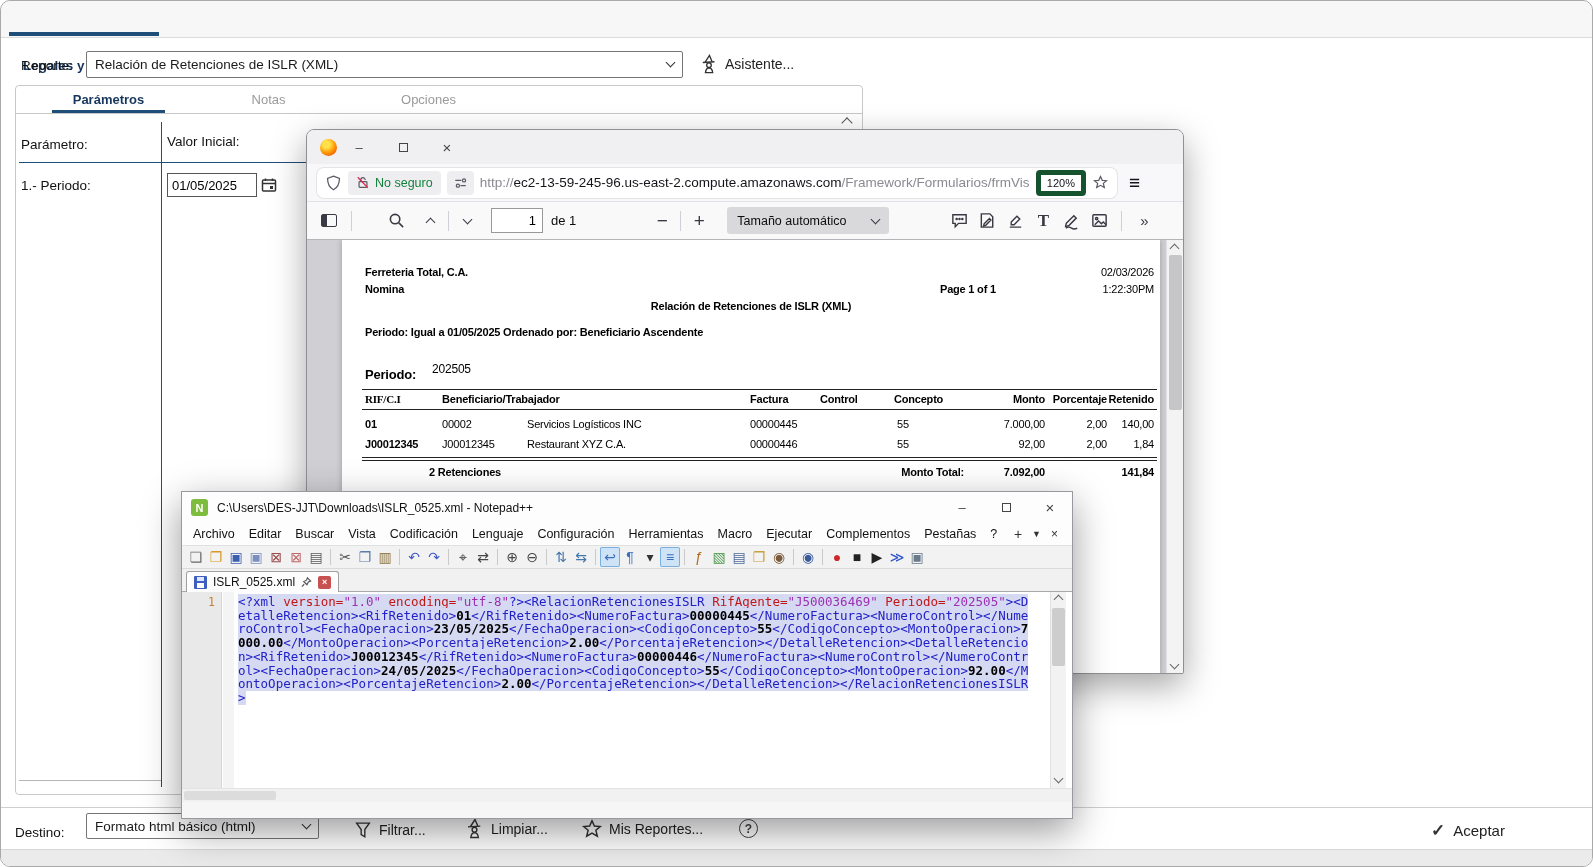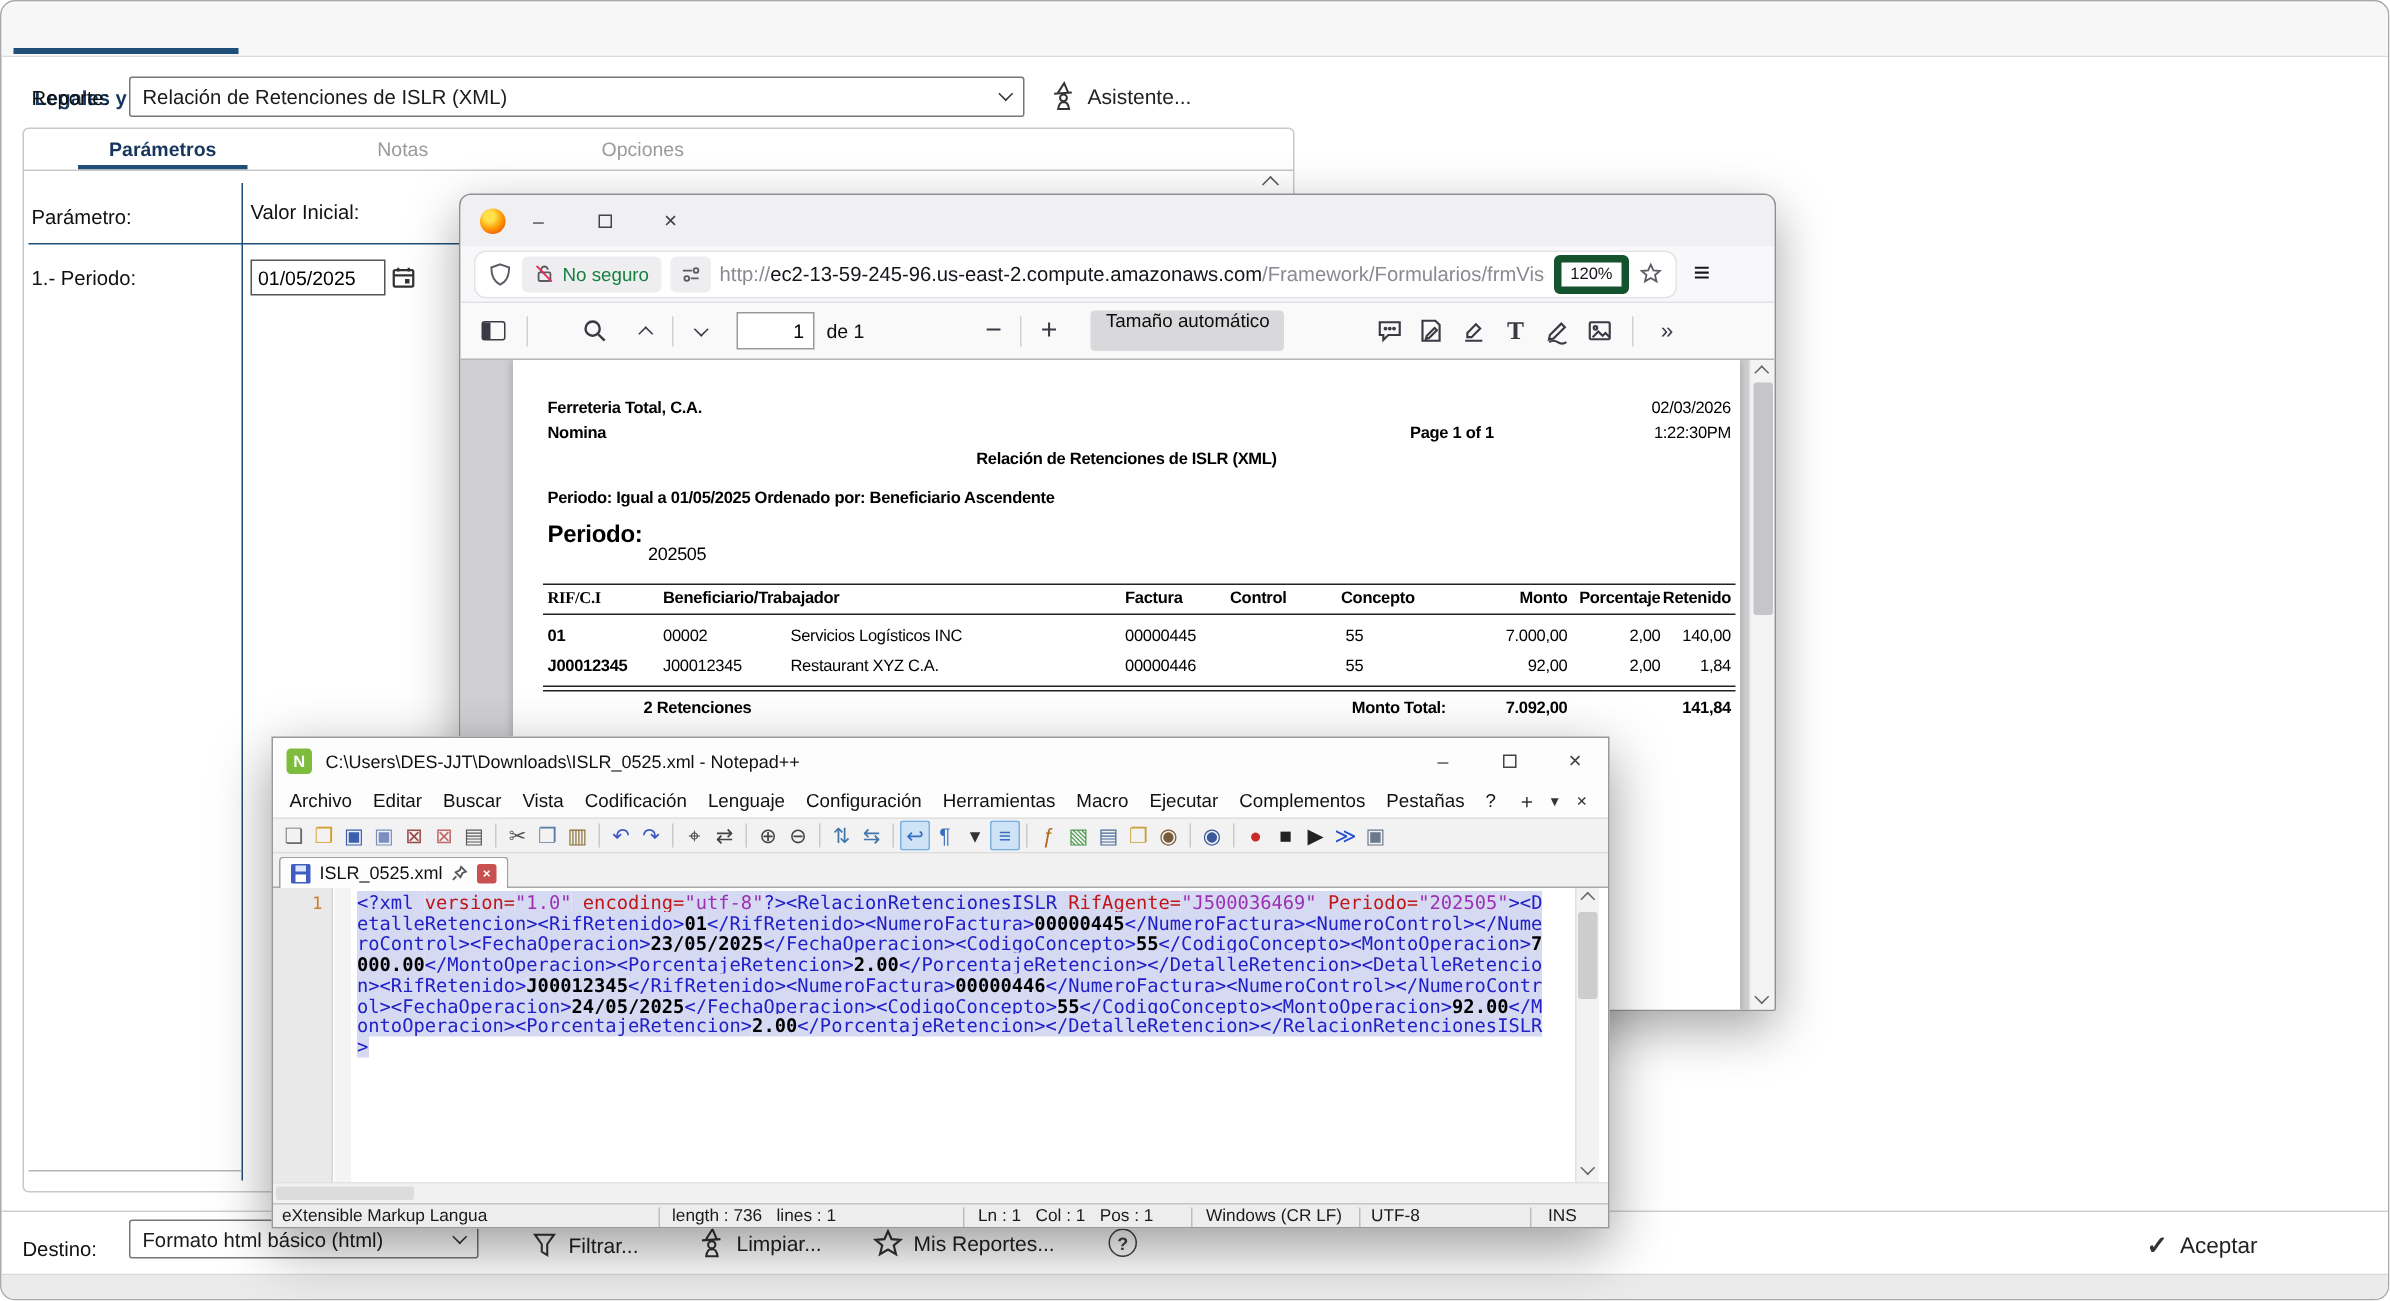--- a/index.html
+++ b/index.html
@@ -269,21 +269,21 @@
         </span>
       <span class="pdfsep" style="margin:0 4px;"></span>
       <span class="pdftool">
           <span class="chev-ud down"></span>
         </span>
       <input class="pg-input" style="margin-left: 10px;" readonly="" value="1">
       <span class="of-label">de 1</span>
       <span class="pdftool pm" style="margin-left:72px;">−</span>
       <span class="pdfsep" style="margin:0 4px;"></span>
       <span class="pdftool pm">+</span>
-      <div class="scalesel" style="margin-left:14px;flex-direction:column;">
+      <div class="scalesel" style="margin-left:14px;">
         <span>Tamaño automático</span>
         <span class="chev-ud down"></span>
       </div>
       <span class="pdftool" style="margin-left:56px;">
         <svg class="svgic" width="19" height="19" viewBox="0 0 20 20" fill="none" stroke="#3a3a44" stroke-width="1.5">
           <path d="M3 4 h14 v9 h-8 l-3.5 3.5 v-3.5 h-2.5 z"></path>
           <circle cx="7" cy="8.5" r=".6" fill="#3a3a44"></circle>
             <circle cx="10" cy="8.5" r=".6" fill="#3a3a44"></circle>
             <circle cx="13" cy="8.5" r=".6" fill="#3a3a44"></circle>
         </svg>
@@ -320,21 +320,21 @@
 
     <div class="abs pdf-content">
       <div class="pdf-page">
         <div class="abs b600" style="left:23px;top:26px;">Ferreteria Total, C.A.</div>
         <div class="abs b600" style="left:23px;top:43px;">Nomina</div>
         <div class="abs" style="right:6px;top:26px;">02/03/2026</div>
         <div class="abs b600" style="left:598px;top:43px;">Page 1 of 1</div>
         <div class="abs" style="right:6px;top:43px;">1:22:30PM</div>
         <div class="abs b600" style="left:0;top:60px;width:100%;text-align:center;">Relación de Retenciones de ISLR (XML)</div>
         <div class="abs b600" style="left:23px;top:86px;">Periodo: Igual a 01/05/2025 Ordenado por: Beneficiario Ascendente</div>
-        <div class="abs b600" style="left:23px;top:108px;font-size:16px;">Periodo:</div>
+        <div class="abs b600" style="left:23px;top:127px;font-size:13px;">Periodo:</div>
         <div class="abs" style="left:90px;top:122px;font-size:12px;">202505</div>
 
         <div class="rule" style="left:20px;top:149px;width:795px;"></div>
         <div class="abs b600" style="left:23px;top:153px;font-family:Liberation Serif, serif;">RIF/C.I</div>
         <div class="abs b600" style="left:100px;top:153px;">Beneficiario/Trabajador</div>
         <div class="abs b600" style="left:408px;top:153px;">Factura</div>
         <div class="abs b600" style="left:478px;top:153px;">Control</div>
         <div class="abs b600" style="left:552px;top:153px;">Concepto</div>
         <div class="abs b600" style="right:115px;top:153px;">Monto</div>
         <div class="abs b600" style="right:53px;top:153px;">Porcentaje</div>
@@ -476,29 +476,15 @@
       <div class="np-vscroll">
         <span class="vchev" style="top:4px;transform:rotate(225deg);"></span>
         <div class="np-vthumb"></div>
         <span class="vchev" style="bottom:6px;transform:rotate(45deg);"></span>
       </div>
     </div>
     <div class="abs np-hscroll">
       <div class="np-hthumb"></div>
     </div>
 
-    <div class="abs np-status">
-      <span style="left:6px;">eXtensible Markup Langua</span>
-      <span class="st-div" style="left:257px;"></span>
-      <span style="left:266px;">length : 736   lines : 1</span>
-      <span class="st-div" style="left:460px;"></span>
-
-      <span style="left:470px;">Ln : 1   Col : 1   Pos : 1</span>
-      <span class="st-div" style="left:612px;"></span>
-      <span style="left:622px;">Windows (CR LF)</span>
-      <span class="st-div" style="left:724px;"></span>
-      <span style="left:732px;">UTF-8</span>
-      <span class="st-div" style="left:838px;"></span>
-      <span style="left:850px;">INS</span>
-    </div>
   </div>
 
 </div>
 
 </body></html>

